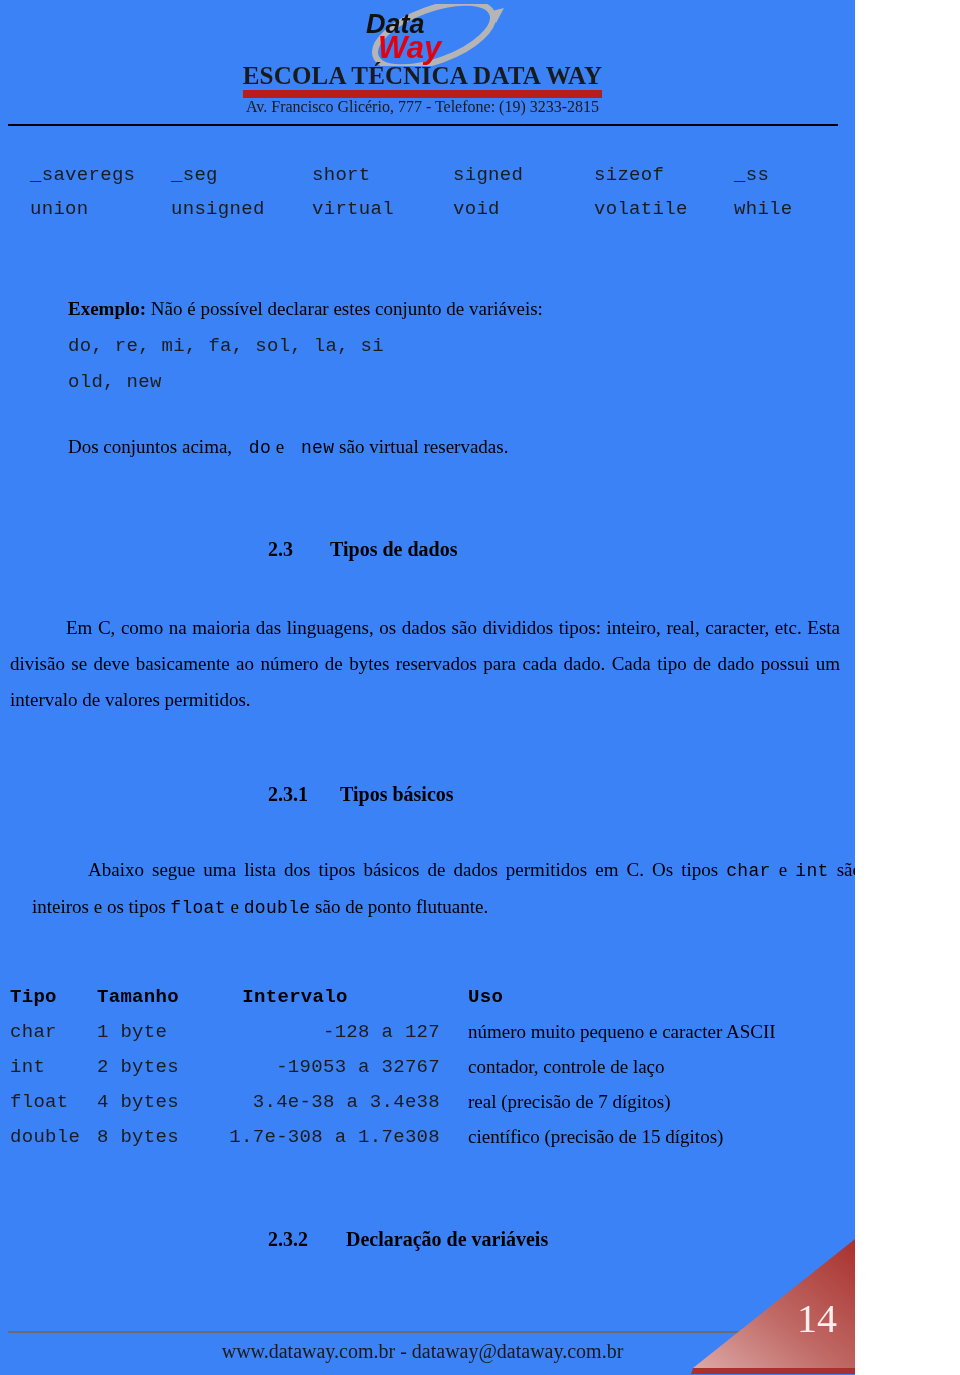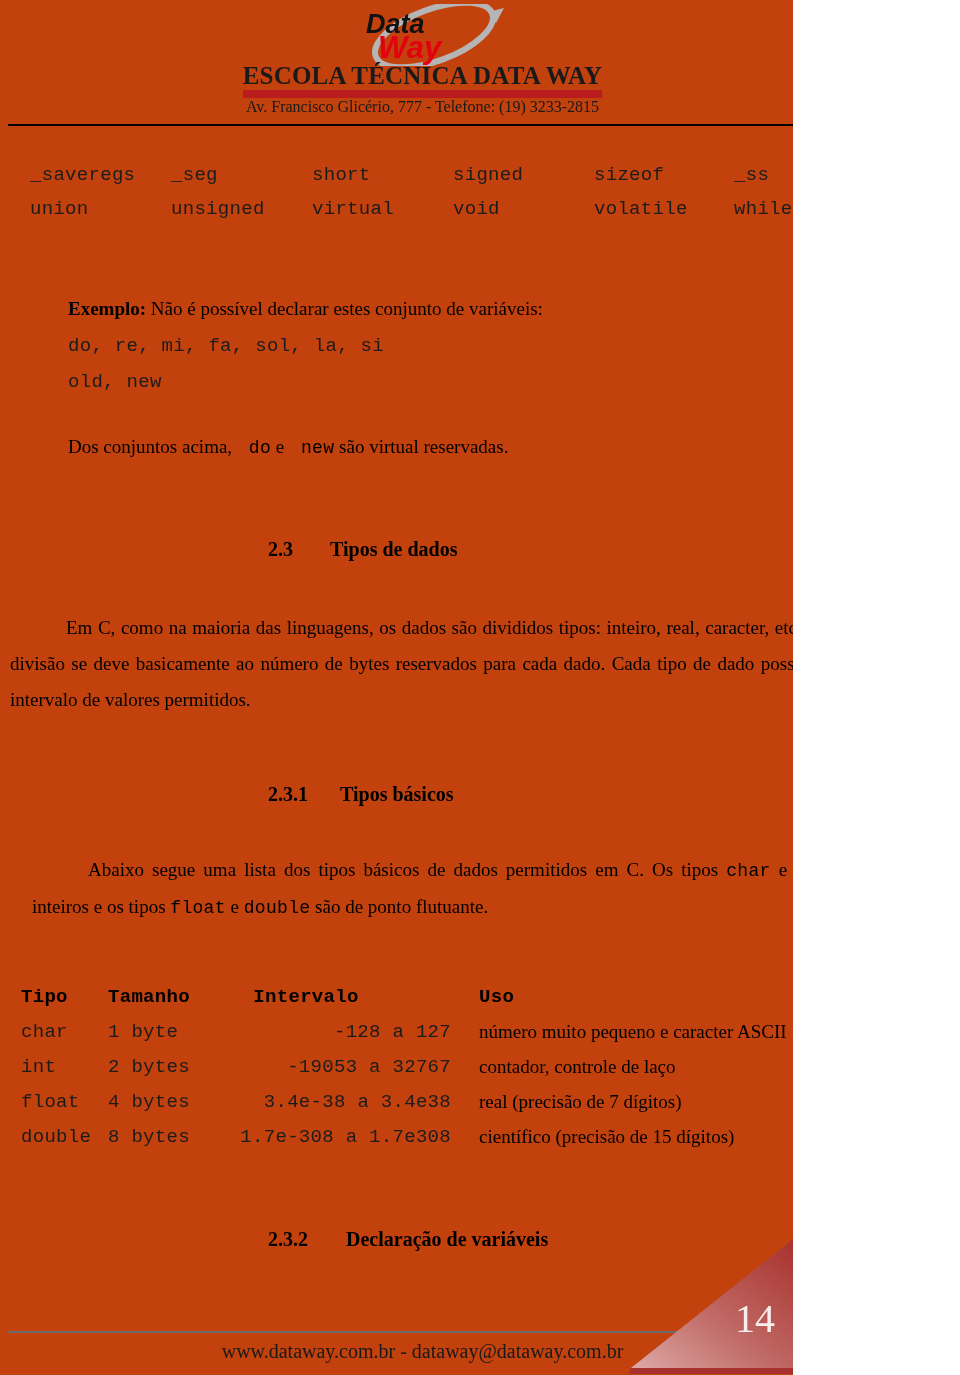--- a/index.html
+++ b/index.html
@@ -6,24 +6,24 @@
     margin: 0;
     padding: 0;
     background: #ffffff;
   }
   body {
     font-family: "Liberation Serif", serif;
     color: #000000;
   }
   .page {
     position: relative;
-    width: 793px;
+    width: 855px;
     height: 1375px;
     overflow: hidden;
-    background: #c2410c;
+    background: #3b82f6;
   }
 
   
   .header {
     position: absolute;
     left: 0;
     top: 0;
     width: 960px;
     height: 128px;
   }
@@ -193,21 +193,20 @@
   
   .dt-table {
     position: absolute;
     left: 0;
     top: 986px;
     width: 960px;
   }
   .dt-row {
     position: relative;
     height: 35px;
-    margin-left: 11px;
   }
   .dt-cell {
     position: absolute;
     font-family: "Liberation Mono", monospace;
     font-size: 19px;
     letter-spacing: 0.3px;
     color: #1c1c1c;
     white-space: nowrap;
   }
   .dt-tipo      { left: 10px; }

